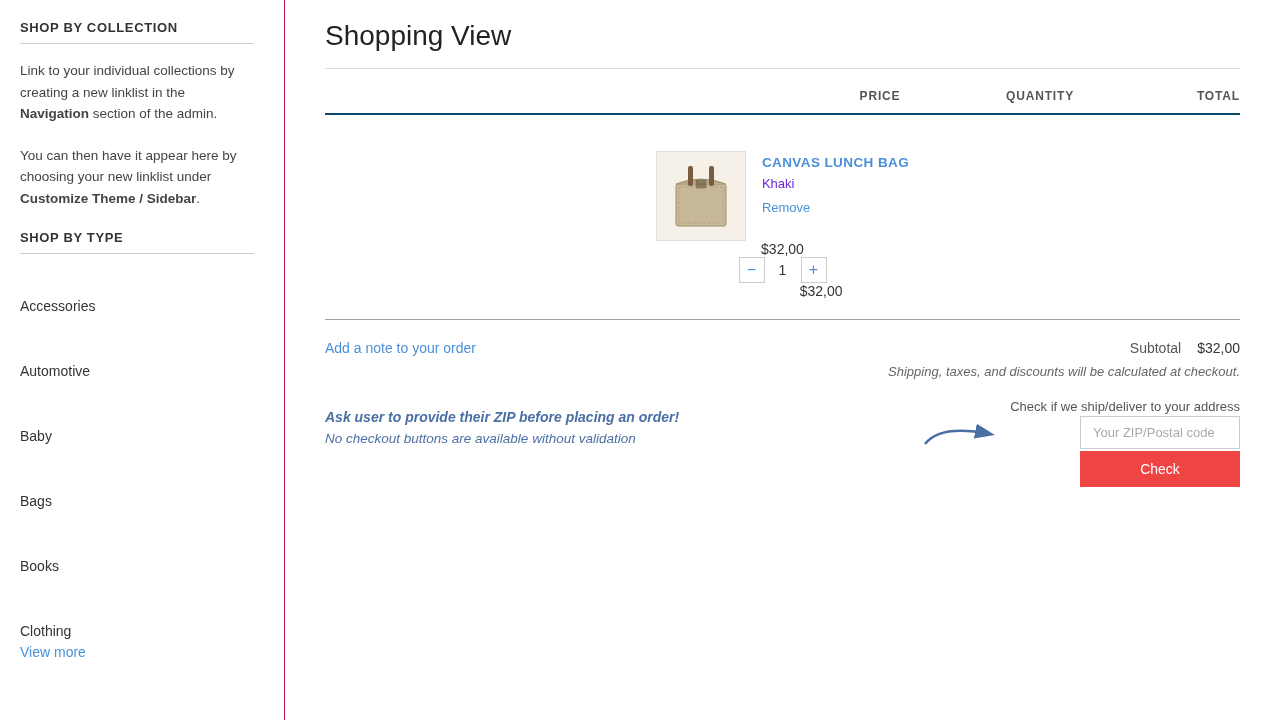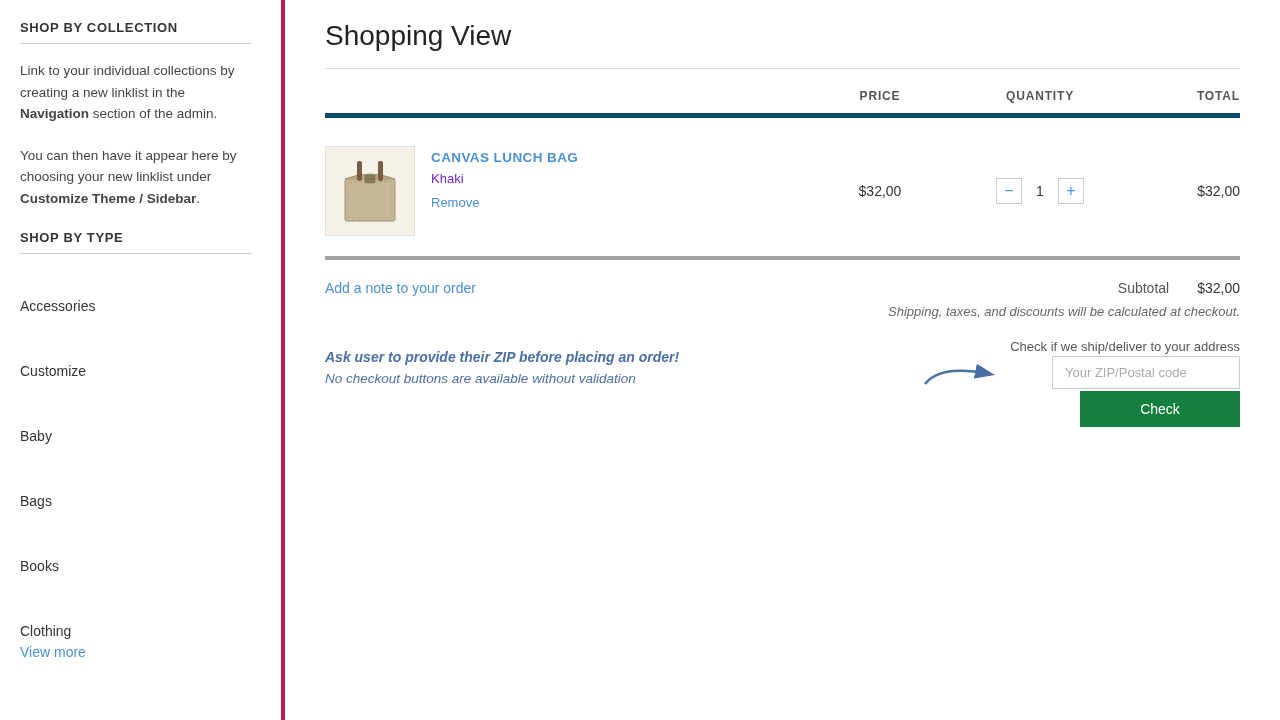--- a/index.html
+++ b/index.html
@@ -11,21 +11,21 @@
     }
     .layout {
       display: flex;
       min-height: 720px;
       max-width: 1280px;
     }
     .sidebar {
       width: 285px;
       padding: 20px 30px 20px 20px;
       flex-shrink: 0;
-      border-right: 4px solid #be185d;
+      border-right: 1px solid #be185d;
     }
     .sidebar-section-title {
       font-size: 13px;
       font-weight: 600;
       letter-spacing: 0.05em;
       color: #333;
       margin-bottom: 8px;
     }
     .sidebar-divider {
       border: none;
@@ -70,22 +70,22 @@
     }
     .main-divider {
       border: none;
       border-top: 1px solid #ddd;
       margin-bottom: 20px;
     }
     .cart-header {
       display: flex;
       justify-content: flex-start;
       padding: 0 0 10px 0;
-      border-bottom: 5px solid #0c4a6e;
-      margin-bottom: 8px;
+      border-bottom: 2px solid #0c4a6e;
+      margin-bottom: 16px;
     }
     .cart-header-cols {
       display: flex;
       width: 100%;
     }
     .col-product { flex: 1; }
     .col-price {
       width: 160px;
       text-align: center;
       font-size: 12px;
@@ -106,21 +106,22 @@
       text-align: right;
       font-size: 12px;
       font-weight: 600;
       letter-spacing: 0.07em;
       color: #555;
     }
     .cart-item-row {
       display: flex;
       align-items: center;
       padding: 20px 0;
-      border-bottom: 4px solid #a3a3a3;
+      border-bottom: 1px solid #a3a3a3;
+      flex-direction: column;
     }
     .cart-item-product {
       flex: 1;
       display: flex;
       align-items: flex-start;
       gap: 16px;
     }
     .product-image-container {
       width: 90px;
       height: 90px;
@@ -210,21 +211,21 @@
     .add-note-link {
       color: #4a90d9;
       font-size: 14px;
       cursor: pointer;
       text-decoration: none;
     }
     .subtotal-row {
       display: flex;
       justify-content: flex-end;
       align-items: center;
-      gap: 28px;
+      gap: 16px;
       font-size: 14px;
       color: #333;
     }
     .subtotal-label { font-size: 14px; color: #555; }
     .subtotal-amount { font-size: 14px; color: #333; font-weight: 400; }
     .shipping-note {
       text-align: right;
       font-size: 13px;
       font-style: italic;
       color: #666;
@@ -266,26 +267,26 @@
     }
     .zip-check-label {
       font-size: 13px;
       color: #555;
     }
     .zip-input {
       border: 1px solid #ccc;
       padding: 8px 12px;
       font-size: 13px;
       color: #999;
-      width: 188px;
+      width: 160px;
       outline: none;
     }
     .zip-input::placeholder { color: #aaa; }
     .check-button {
-      background: #15803d;
+      background: #ef4444;
       color: #fff;
       border: none;
       padding: 10px 30px;
       font-size: 14px;
       cursor: pointer;
       width: 160px;
     }
     .arrow-svg {
       width: 80px;
       height: 30px;
@@ -303,21 +304,21 @@
       <span>Link to your individual collections by creating a new linklist in the </span><strong>Navigation</strong><span> section of the admin.</span>
     </p>
     <p class="sidebar-description">
       <span>You can then have it appear here by choosing your new linklist under </span><strong>Customize Theme / Sidebar</strong><span>.</span>
     </p>
 
     <div class="sidebar-section-title">SHOP BY TYPE</div>
     <hr class="sidebar-divider">
     <ul class="sidebar-nav-list">
       <li>Accessories</li>
-      <li>Customize</li>
+      <li>Automotive</li>
       <li>Baby</li>
       <li>Bags</li>
       <li>Books</li>
       <li>Clothing</li>
     </ul>
     <a class="sidebar-view-more">View more</a>
   </aside>
 
   <main class="main-content">
     <h1 class="page-title">Shopping View</h1>

